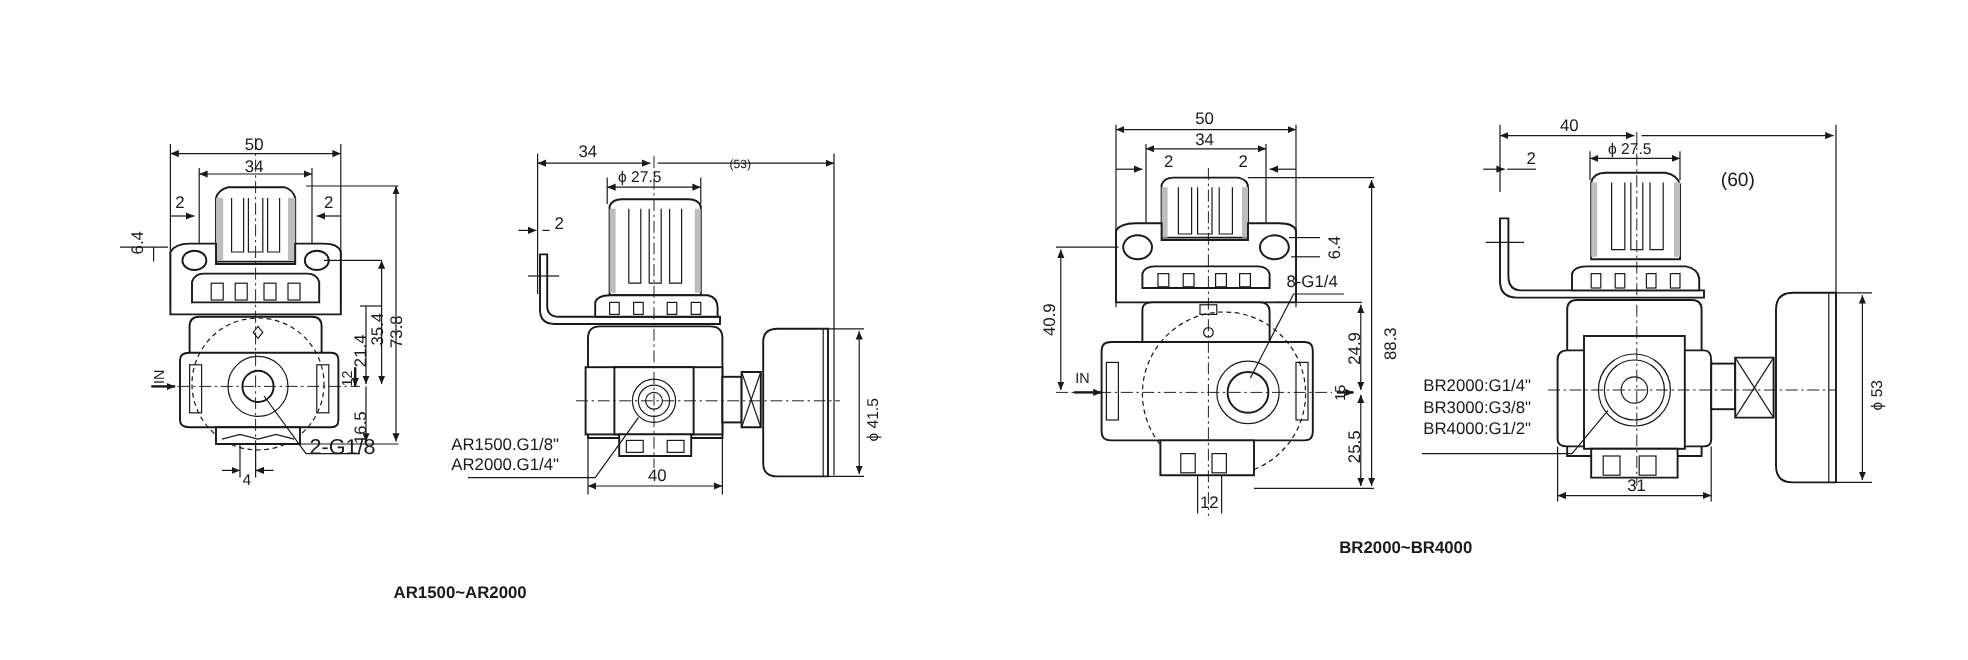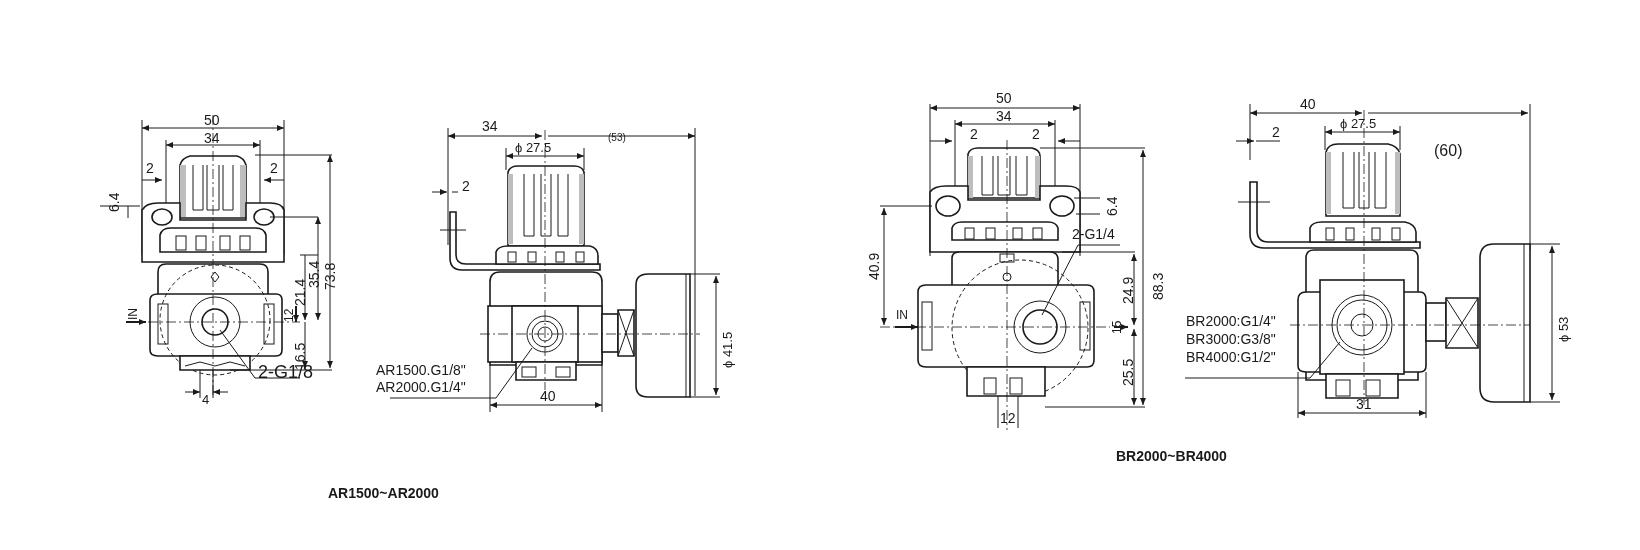--- a/index.html
+++ b/index.html
@@ -302,21 +302,21 @@
 </div>
 
 <div>
   <span style="position:absolute;left:996px;top:90px;font-size:14px;">50</span>
   <span style="position:absolute;left:996px;top:108px;font-size:14px;">34</span>
   <span style="position:absolute;left:970px;top:126px;font-size:14px;">2</span>
   <span style="position:absolute;left:1032px;top:126px;font-size:14px;">2</span>
   <span style="position:absolute;left:1104px;top:216px;font-size:14px;transform:rotate(-90deg);transform-origin:left top;">6.4</span>
   <span style="position:absolute;left:866px;top:280px;font-size:14px;transform:rotate(-90deg);transform-origin:left top;">40.9</span>
   <span style="position:absolute;left:896px;top:308px;font-size:12px;">IN</span>
-  <span style="position:absolute;left:1072px;top:226px;font-size:14px;">2-G1/4</span>
+  <span style="position:absolute;left:1072px;top:226px;font-size:14px;">8-G1/4</span>
   <span style="position:absolute;left:1120px;top:304px;font-size:14px;transform:rotate(-90deg);transform-origin:left top;">24.9</span>
   <span style="position:absolute;left:1150px;top:300px;font-size:14px;transform:rotate(-90deg);transform-origin:left top;">88.3</span>
   <span style="position:absolute;left:1110px;top:334px;font-size:12px;transform:rotate(-90deg);transform-origin:left top;">15</span>
   <span style="position:absolute;left:1120px;top:386px;font-size:14px;transform:rotate(-90deg);transform-origin:left top;">25.5</span>
   <span style="position:absolute;left:1000px;top:410px;font-size:14px;">12</span>
 </div>
 
 <div>
   <span style="position:absolute;left:1300px;top:96px;font-size:14px;">40</span>
   <span style="position:absolute;left:1434px;top:96px;font-size:16px;margin-top:46px;">(60)</span>

